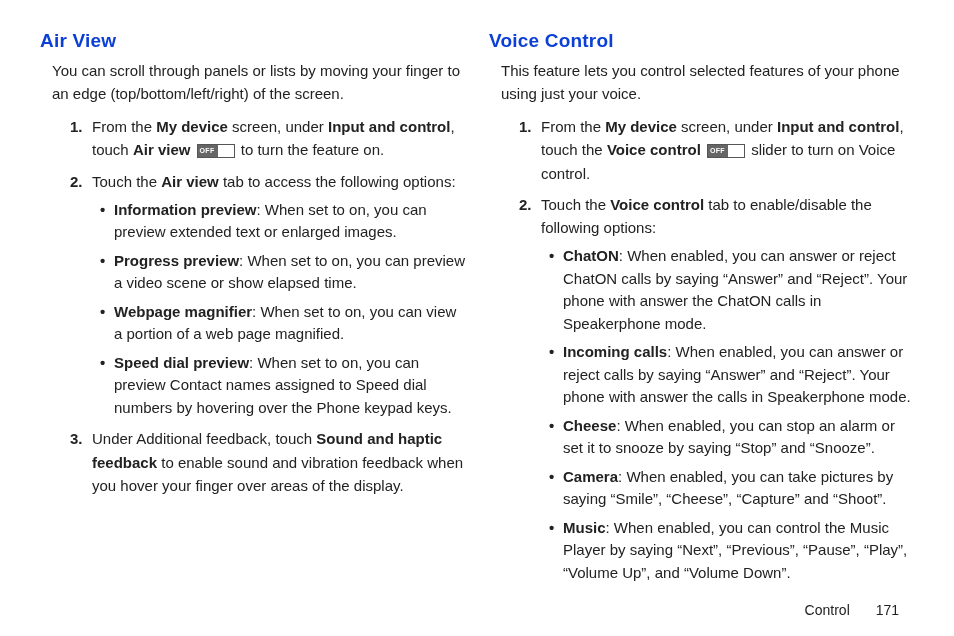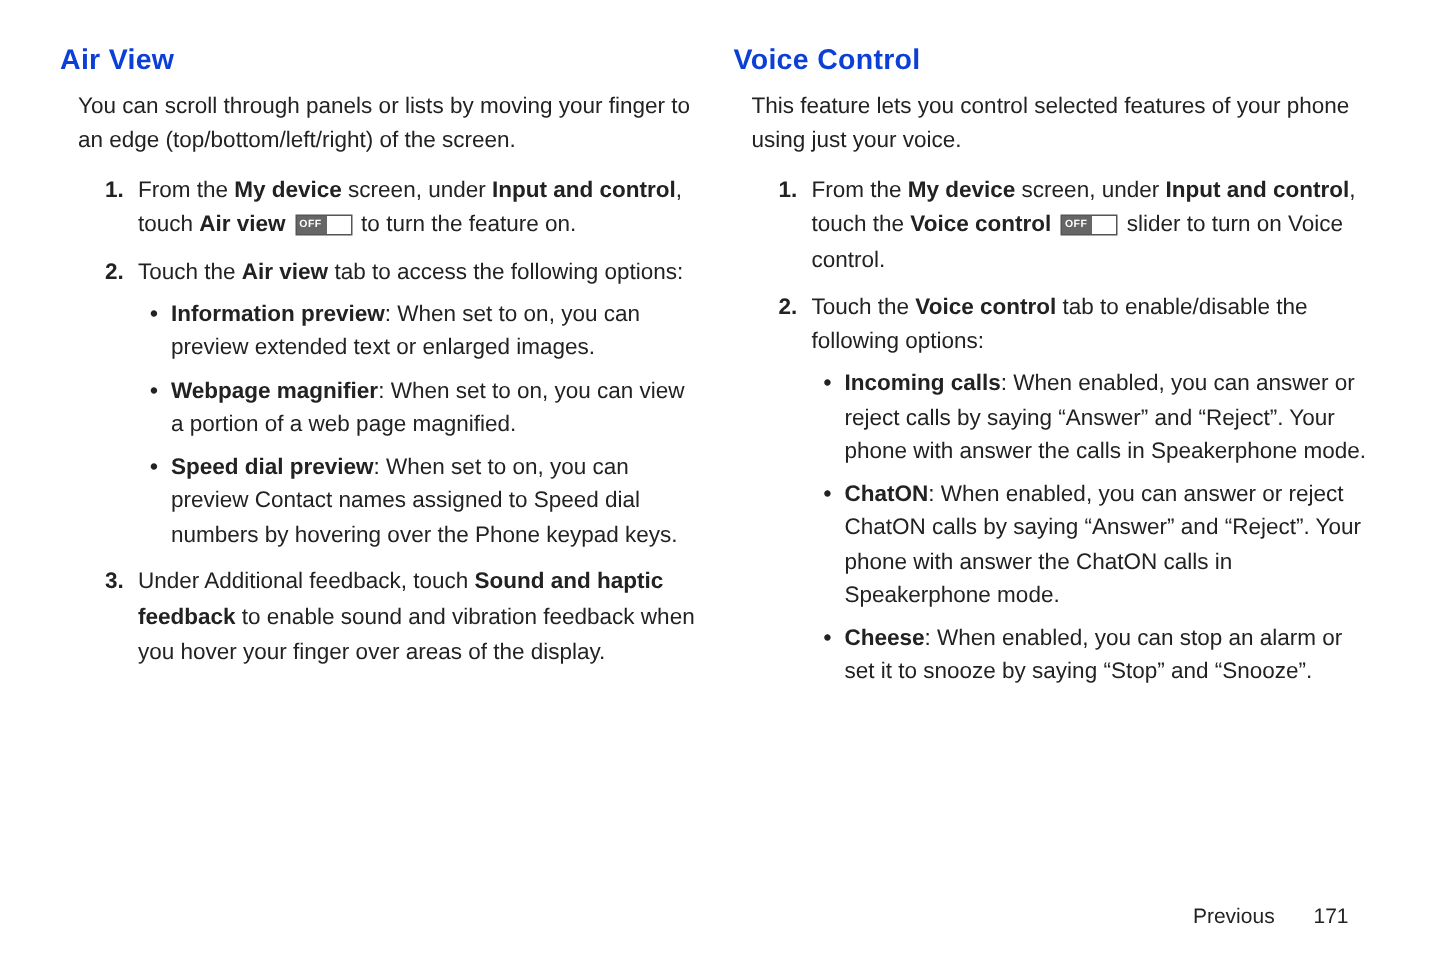--- a/index.html
+++ b/index.html
@@ -116,20 +116,21 @@
     <p class="intro">You can scroll through panels or lists by moving your finger to an edge (top/bottom/left/right) of the screen.</p>
     <ol>
       <li>
         <span>From the </span><b>My device</b><span> screen, under </span><b>Input and control</b><span>, touch </span><b>Air view</b>
         <span class="off-switch"></span><span> to turn the feature on.</span>
       </li>
       <li>
         <span>Touch the </span><b>Air view</b><span> tab to access the following options:</span>
         <ul class="bullets">
           <li><b>Information preview</b><span>: When set to on, you can preview extended text or enlarged images.</span></li>
+          <li><b>Progress preview</b><span>: When set to on, you can preview a video scene or show elapsed time.</span></li>
           <li><b>Webpage magnifier</b><span>: When set to on, you can view a portion of a web page magnified.</span></li>
           <li><b>Speed dial preview</b><span>: When set to on, you can preview Contact names assigned to Speed dial numbers by hovering over the Phone keypad keys.</span></li>
         </ul>
       </li>
       <li>
         <span>Under Additional feedback, touch </span><b>Sound and haptic feedback</b><span> to enable sound and vibration feedback when you hover your finger over areas of the display.</span>
       </li>
     </ol>
   </div>
 
@@ -137,25 +138,27 @@
     <h2 class="section-heading">Voice Control</h2>
     <p class="intro">This feature lets you control selected features of your phone using just your voice.</p>
     <ol>
       <li>
         <span>From the </span><b>My device</b><span> screen, under </span><b>Input and control</b><span>, touch the </span><b>Voice control</b>
         <span class="off-switch"></span><span> slider to turn on Voice control.</span>
       </li>
       <li>
         <span>Touch the </span><b>Voice control</b><span> tab to enable/disable the following options:</span>
         <ul class="bullets">
+          <li><b>ChatON</b><span>: When enabled, you can answer or reject ChatON calls by saying “Answer” and “Reject”. Your phone with answer the ChatON calls in Speakerphone mode.</span></li>
           <li><b>Incoming calls</b><span>: When enabled, you can answer or reject calls by saying “Answer” and “Reject”. Your phone with answer the calls in Speakerphone mode.</span></li>
-          <li><b>ChatON</b><span>: When enabled, you can answer or reject ChatON calls by saying “Answer” and “Reject”. Your phone with answer the ChatON calls in Speakerphone mode.</span></li>
           <li><b>Cheese</b><span>: When enabled, you can stop an alarm or set it to snooze by saying “Stop” and “Snooze”.</span></li>
+          <li><b>Camera</b><span>: When enabled, you can take pictures by saying “Smile”, “Cheese”, “Capture” and “Shoot”.</span></li>
+          <li><b>Music</b><span>: When enabled, you can control the Music Player by saying “Next”, “Previous”, “Pause”, “Play”, “Volume Up”, and “Volume Down”.</span></li>
         </ul>
       </li>
     </ol>
   </div>
 </div>
 
 <div class="footer">
-  <span>Previous</span>
+  <span>Control</span>
   <span class="pg">171</span>
 </div>
 
 </body></html>

